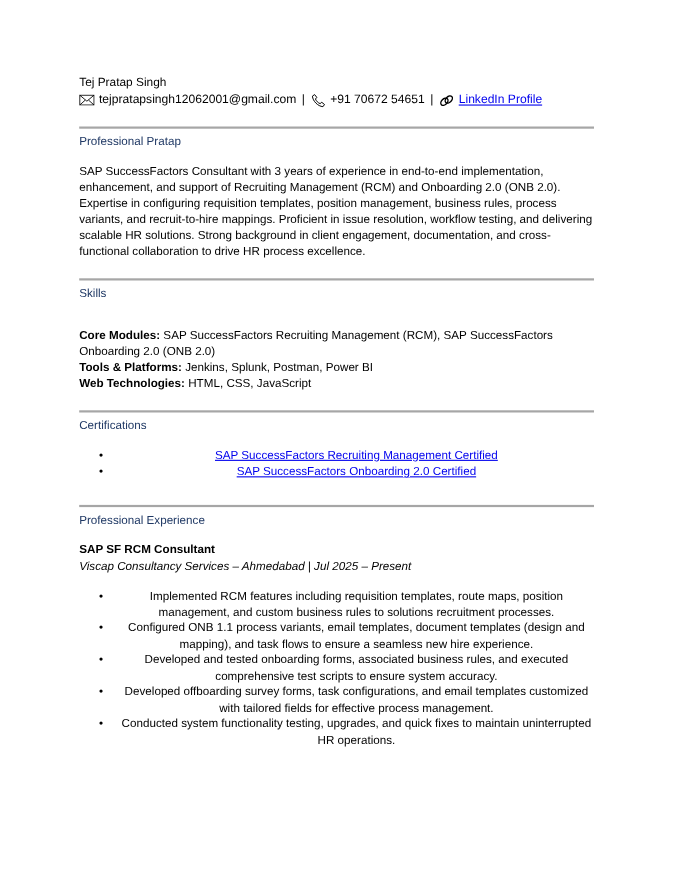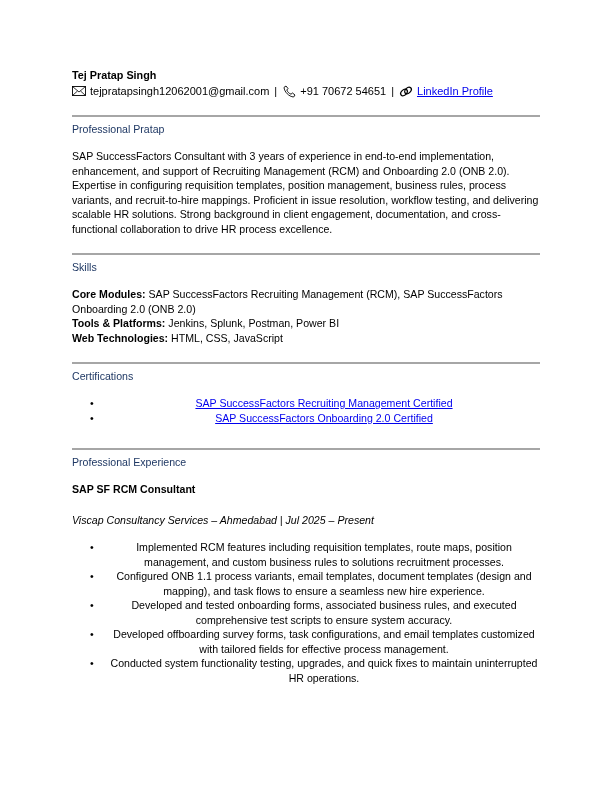--- a/index.html
+++ b/index.html
@@ -1,34 +1,34 @@
 <!DOCTYPE html>
 <html><head>
 <meta charset="utf-8">
 <style>
   html, body { margin: 0; padding: 0; background: #ffffff; }
   body { width: 612px; height: 792px; position: relative; overflow: hidden;
          font-family: "Liberation Sans", sans-serif; color: #000; font-size: 10.6px; }
   .page { position: absolute; left: 72px; top: 68px; width: 468px; }
-  .name { font-weight: bold; font-size: 10.8px; line-height: 15px; }
+  .name { font-weight: normal; font-size: 10.8px; line-height: 15px; }
   .contact { display: flex; align-items: center; line-height: 16px; font-size: 11px; white-space: nowrap; }
   .contact .sep { margin: 0 5px; }
   .icon { display: inline-flex; width: 14px; height: 12px; margin-right: 4px; align-items: center; justify-content: center; }
   .icon svg { display: block; }
   a.link { color: #0000ee; text-decoration: underline; }
   .rule { height: 2px; background: #a6a6a6; margin: 0; }
   .section-head { color: #1f3864; font-size: 10.6px; line-height: 14px; margin-top: 5px; }
   .para { line-height: 14.5px; margin-top: 13px; }
-  .skills { margin-top: 13px; line-height: 14.5px; }
+  .skills { margin-top: 24px; line-height: 14.5px; }
   .skills b { font-weight: bold; }
   ul.bullets { margin: 13px 0 0 0; padding: 0 0 0 36px; list-style: none; text-align: center; }
   ul.bullets li { position: relative; line-height: 14.5px; }
   ul.bullets li::before { content: "•"; position: absolute; left: -18px; top: 0; }
   .job-title { font-weight: bold; margin-top: 13px; line-height: 14.5px; }
-  .job-meta { font-style: italic; line-height: 14.5px; margin-top: 16px; }
+  .job-meta { font-style: italic; line-height: 14.5px; }
 </style>
 </head>
 <body>
 
 <div class="page">
 
   <div class="name">Tej Pratap Singh</div>
 
   <div class="contact">
     <span class="icon">

